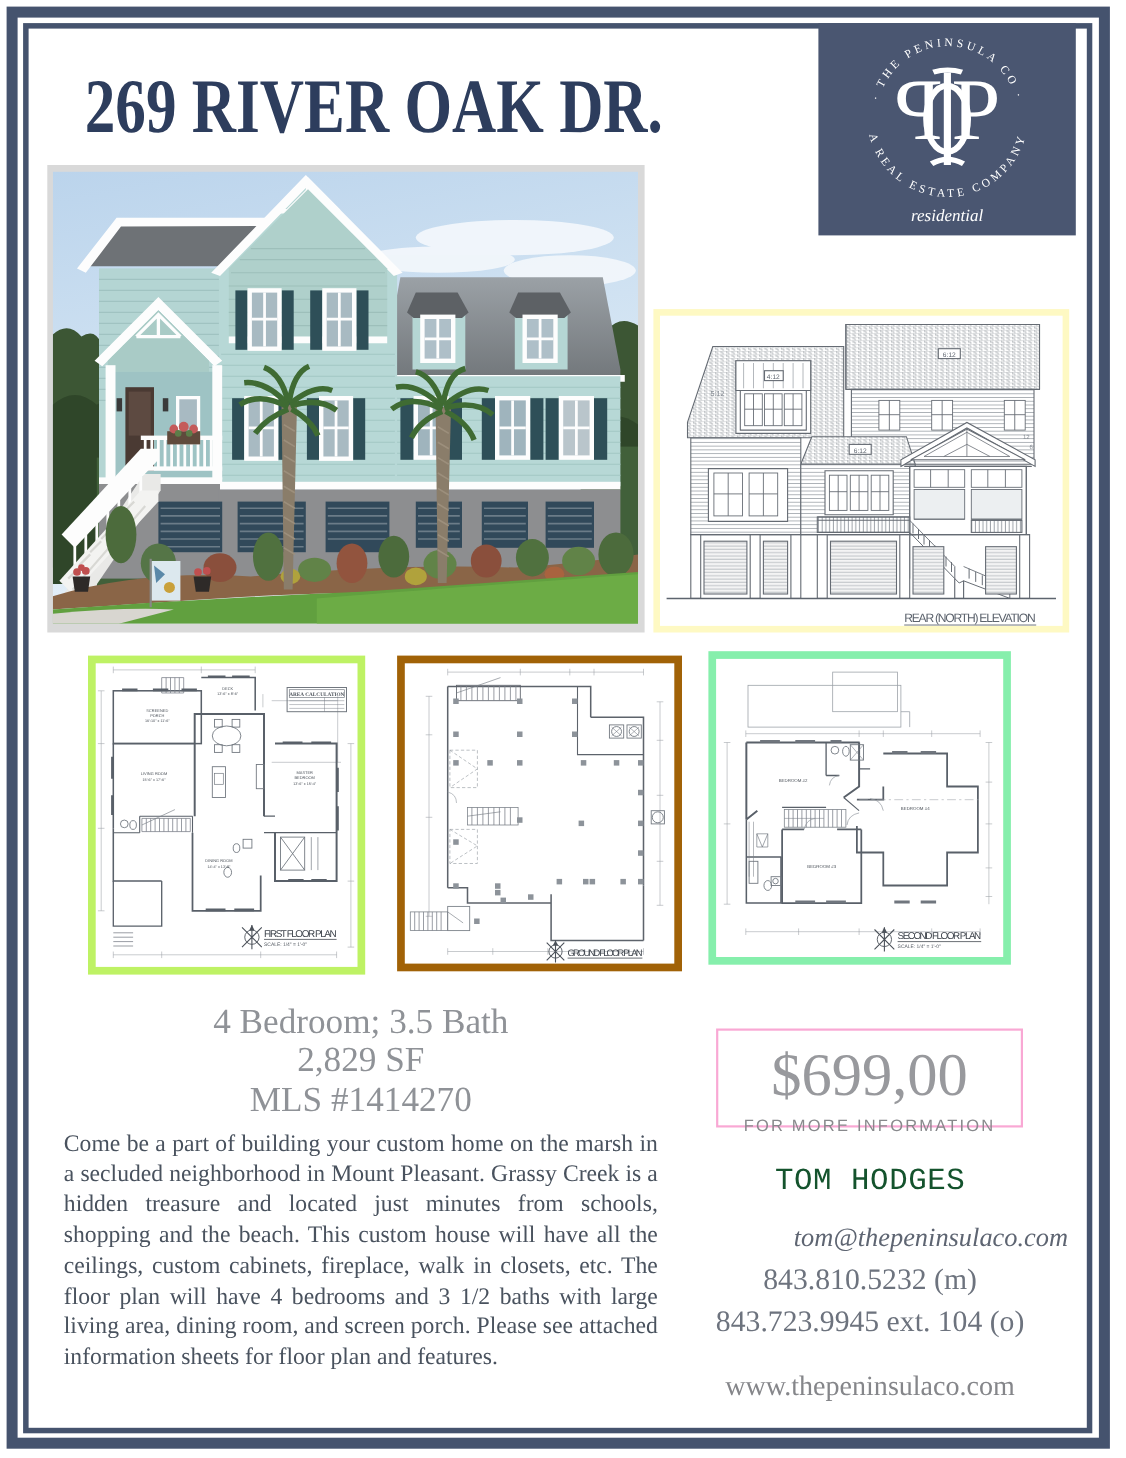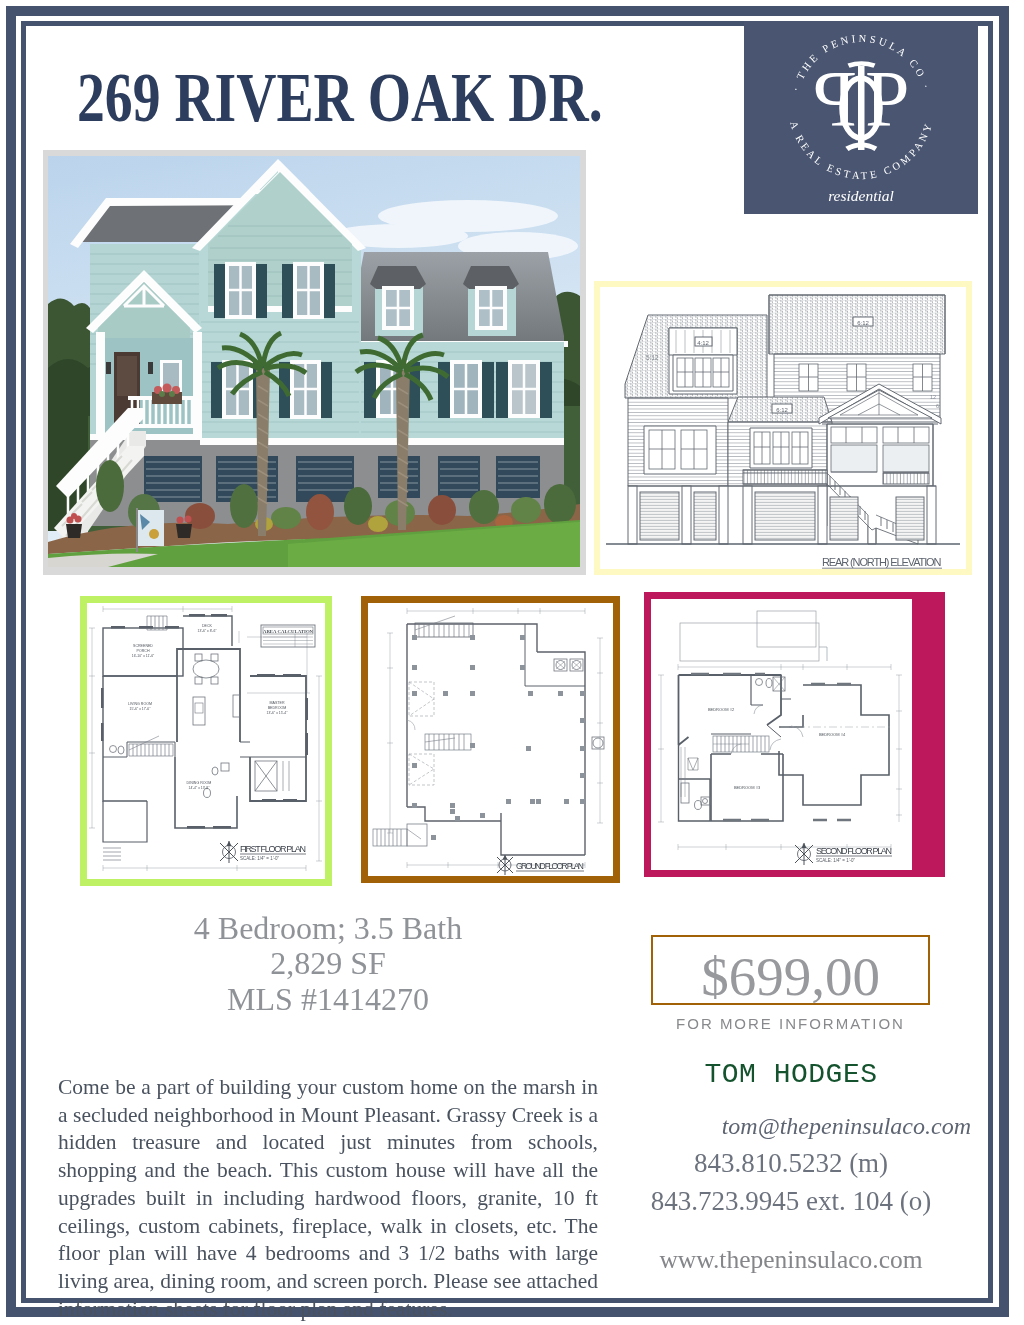--- a/index.html
+++ b/index.html
@@ -673,21 +673,21 @@
  <g>
   <circle cx="137" cy="262" r="6" stroke="#4c525a" stroke-width="0.8" fill="none"></circle>
   <path d="M129,254 l16,16 M129,270 l16,-16 M137,252 v20" stroke="#4c525a" stroke-width="1"></path>
   <path d="M137,252 l2.5,4.5 h-5 z" fill="#4c525a"></path>
  </g>
  <text x="148" y="266" font-size="8.5" fill="#3e444c" font-family="'Liberation Sans',sans-serif" textLength="68">GROUND FLOOR PLAN</text>
  <path d="M148,268 h68" stroke="#3e444c" stroke-width="0.7"></path>
 </svg>
 </div>
 
-<div class="abs" style="left:644px;top:592px;width:301px;height:285px;background:#be185d;">
+<div class="abs" style="left:644px;top:592px;width:275px;height:285px;background:#86efac;">
 <svg class="abs" style="left:7px;top:7px;background:#fff;" width="261" height="271" viewBox="0 0 261 271">
 
  <g stroke="#9aa0a6" stroke-width="0.7" fill="none">
   <rect x="29" y="24" width="139" height="38"></rect>
   <rect x="106" y="12" width="59" height="36"></rect>
   <path d="M168,48 h8 v14"></path>
  </g>
  <g stroke="#9aa0a6" stroke-width="0.5" fill="none">
 
   <path d="M27,68 h213 M27,65 v6 M130,65 v6 M152,65 v6 M196,65 v6 M240,65 v6"></path>
@@ -758,33 +758,32 @@
   <path d="M153,244 l2.5,5 h-5 z" fill="#4c525a"></path>
  </g>
  <text x="165" y="255" font-size="9" fill="#3e444c" font-family="'Liberation Sans',sans-serif" textLength="76">SECOND FLOOR PLAN</text>
  <path d="M165,257 h76" stroke="#3e444c" stroke-width="0.7"></path>
  <text x="165" y="263" font-size="4.5" fill="#555b63" font-family="'Liberation Sans',sans-serif">SCALE: 1/4" = 1'-0"</text>
 </svg>
 </div>
 
 <div class="abs" style="left:128px;top:911px;width:400px;text-align:center;font-size:32px;line-height:35.4px;color:#8f9297;">4 Bedroom; 3.5 Bath<br>2,829 SF<br>MLS #1414270</div>
 
-<div class="abs" style="left:58px;top:1026px;width:540px;font-size:21.5px;line-height:27.7px;color:#49525e;margin-top:48px;">
+<div class="abs" style="left:58px;top:1026px;width:540px;font-size:21.5px;line-height:27.7px;color:#49525e;">
 <div style="text-align:justify;text-align-last:justify;">Come be a part of building your custom home on the marsh in</div>
 <div style="text-align:justify;text-align-last:justify;">a secluded neighborhood in Mount Pleasant. Grassy Creek is a</div>
 <div style="text-align:justify;text-align-last:justify;">hidden treasure and located just minutes from schools,</div>
 <div style="text-align:justify;text-align-last:justify;">shopping and the beach. This custom house will have all the</div>
-<div style="text-align:justify;text-align-last:justify;">upgrades built in including hardwood floors, granite, 10 ft</div>
 <div style="text-align:justify;text-align-last:justify;">ceilings, custom cabinets, fireplace, walk in closets, etc. The</div>
 <div style="text-align:justify;text-align-last:justify;">floor plan will have 4 bedrooms and 3 1/2 baths with large</div>
 <div style="text-align:justify;text-align-last:justify;">living area, dining room, and screen porch. Please see attached</div>
 <div>information sheets for floor plan and features.</div>
 </div>
 
-<div class="abs" style="left:651px;top:935px;width:279px;height:70px;border:2px solid #a16207;box-sizing:border-box;text-align:center;"><span style="font-size:55px;color:#98999d;line-height:79px;">$699,00</span></div>
+<div class="abs" style="left:651px;top:935px;width:279px;height:90px;border:2px solid #f9a8d4;box-sizing:border-box;text-align:center;"><span style="font-size:55px;color:#98999d;line-height:79px;">$699,00</span></div>
 
 <div class="abs" style="left:651px;top:1015px;width:279px;text-align:center;font-family:'Liberation Sans',sans-serif;font-size:15px;letter-spacing:2px;color:#88898c;">FOR MORE INFORMATION</div>
 
 <div class="abs" style="left:611px;top:1059px;width:360px;text-align:center;font-size:28px;letter-spacing:0.5px;color:#14532d;font-family:Liberation Mono, monospace;">TOM HODGES</div>
 
 <div class="abs" style="left:611px;top:1113px;width:360px;text-align:right;font-style:italic;font-size:24px;color:#5e6572;">tom@thepeninsulaco.com</div>
 
 <div class="abs" style="left:611px;top:1148px;width:360px;text-align:center;font-size:27px;color:#6d737e;">843.810.5232 (m)</div>
 
 <div class="abs" style="left:611px;top:1186px;width:360px;text-align:center;font-size:27px;color:#6d737e;">843.723.9945 ext. 104 (o)</div>

